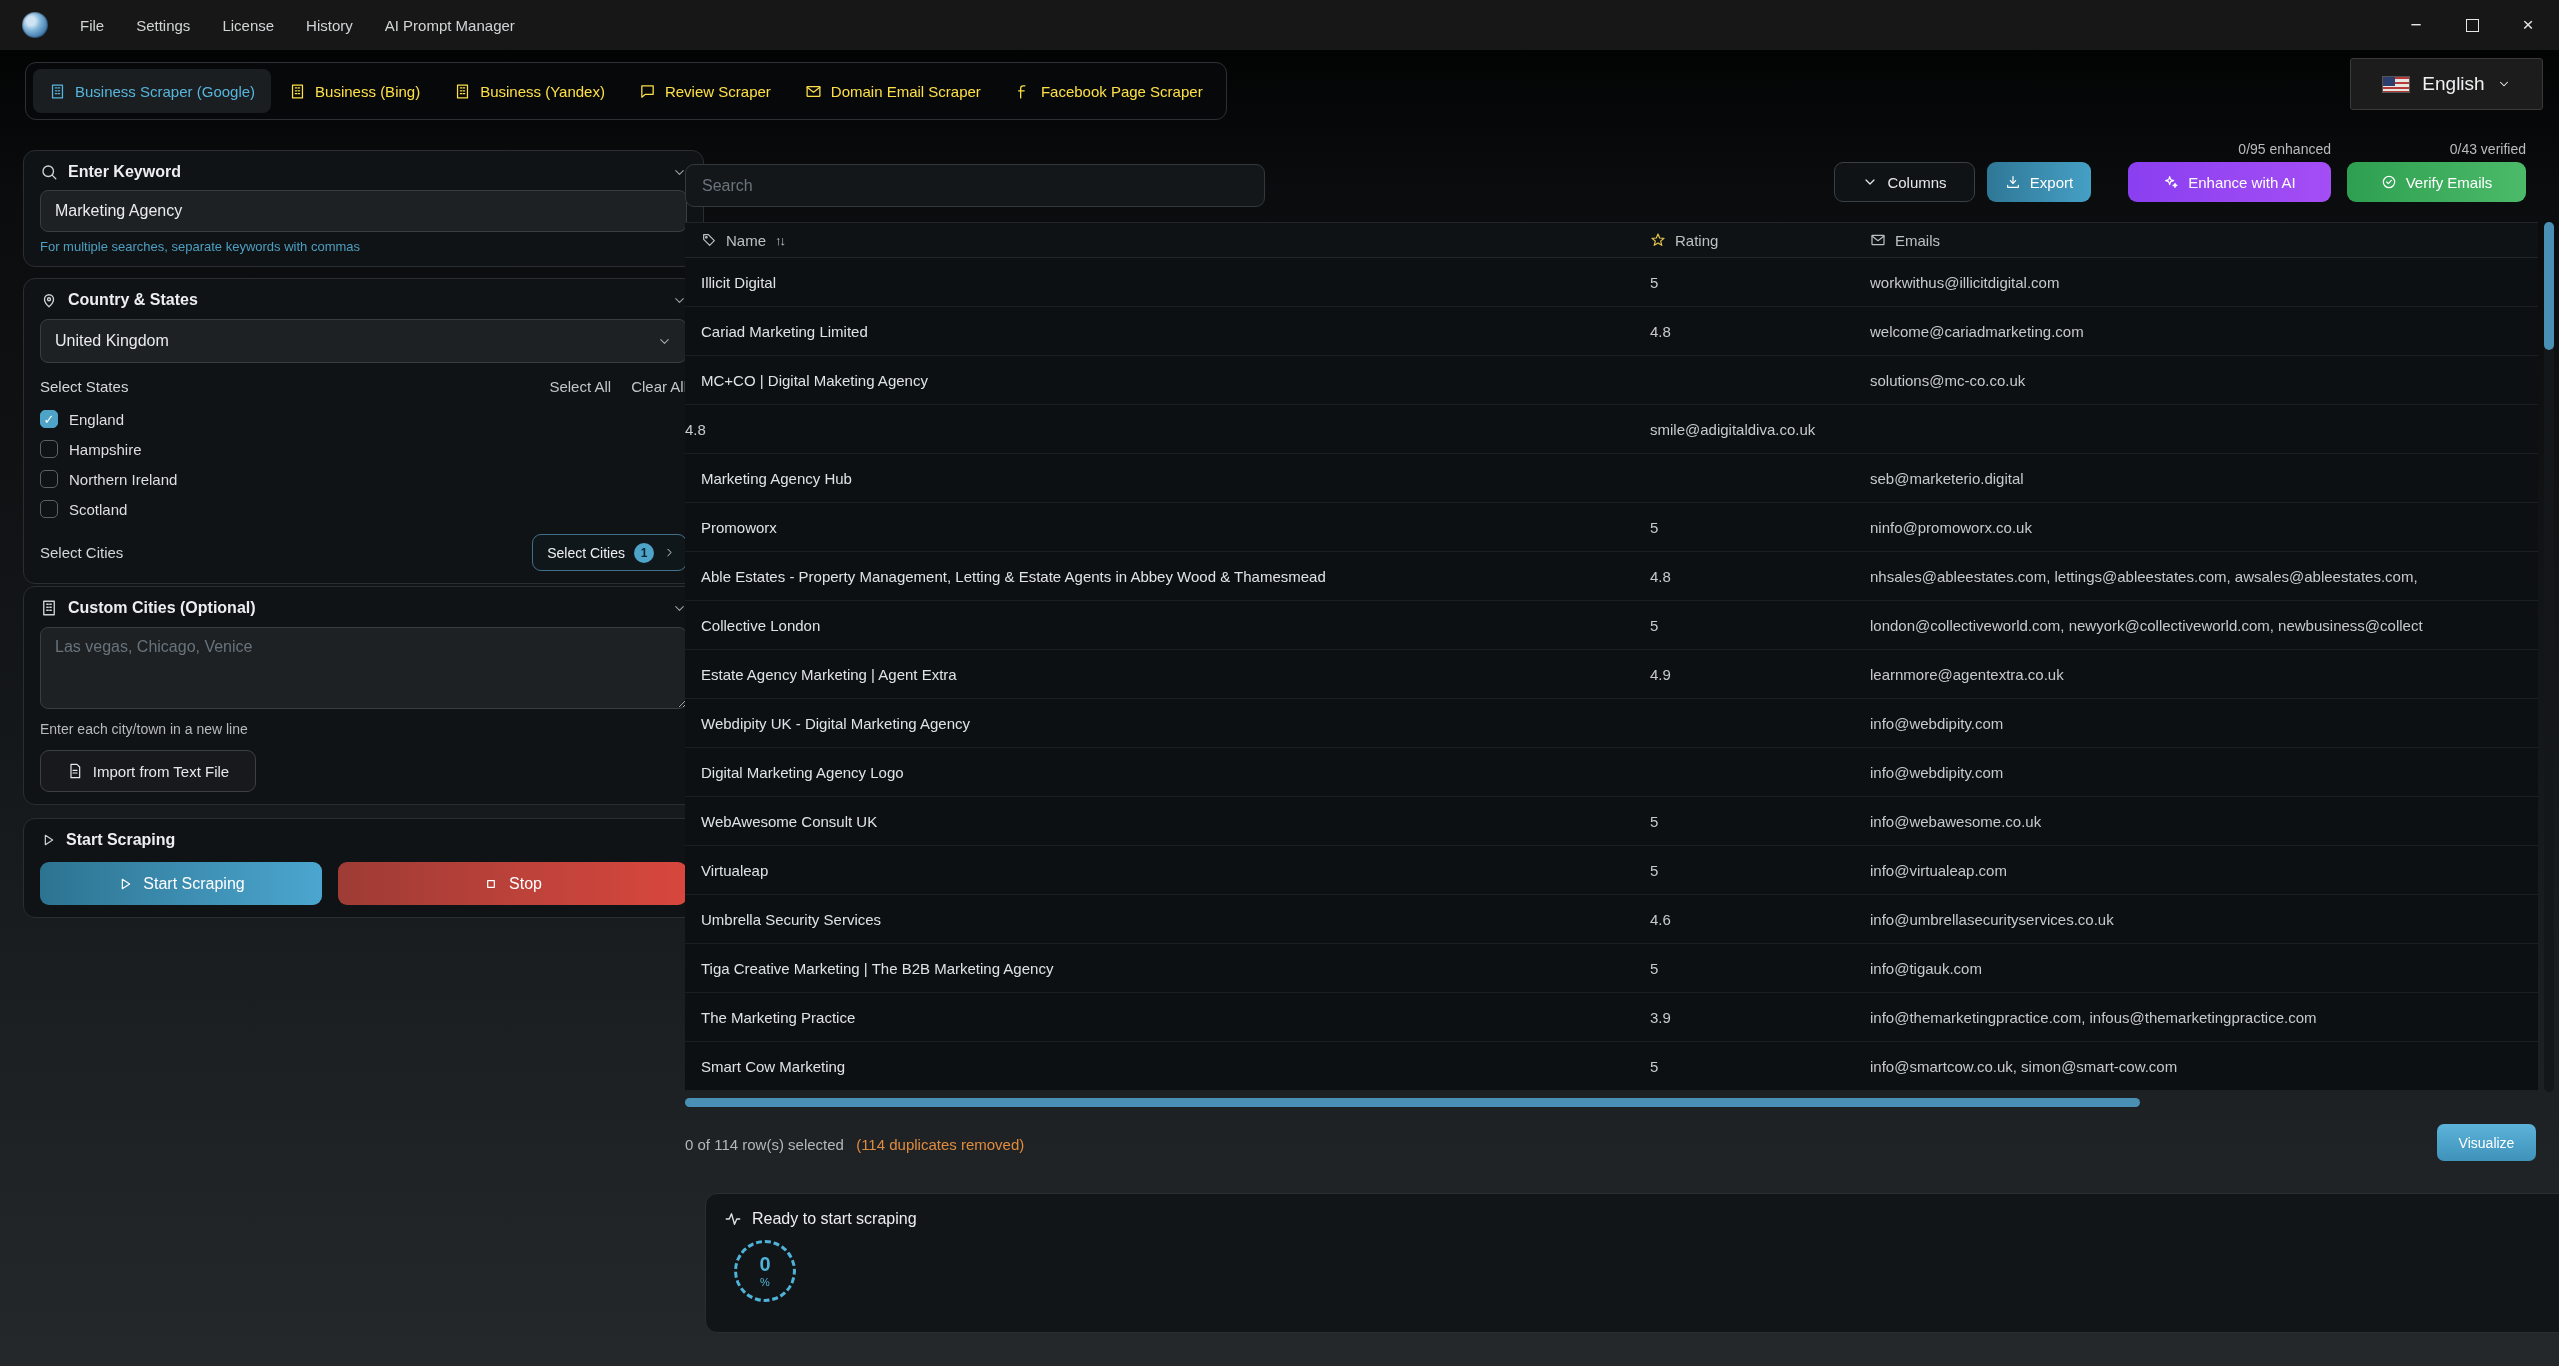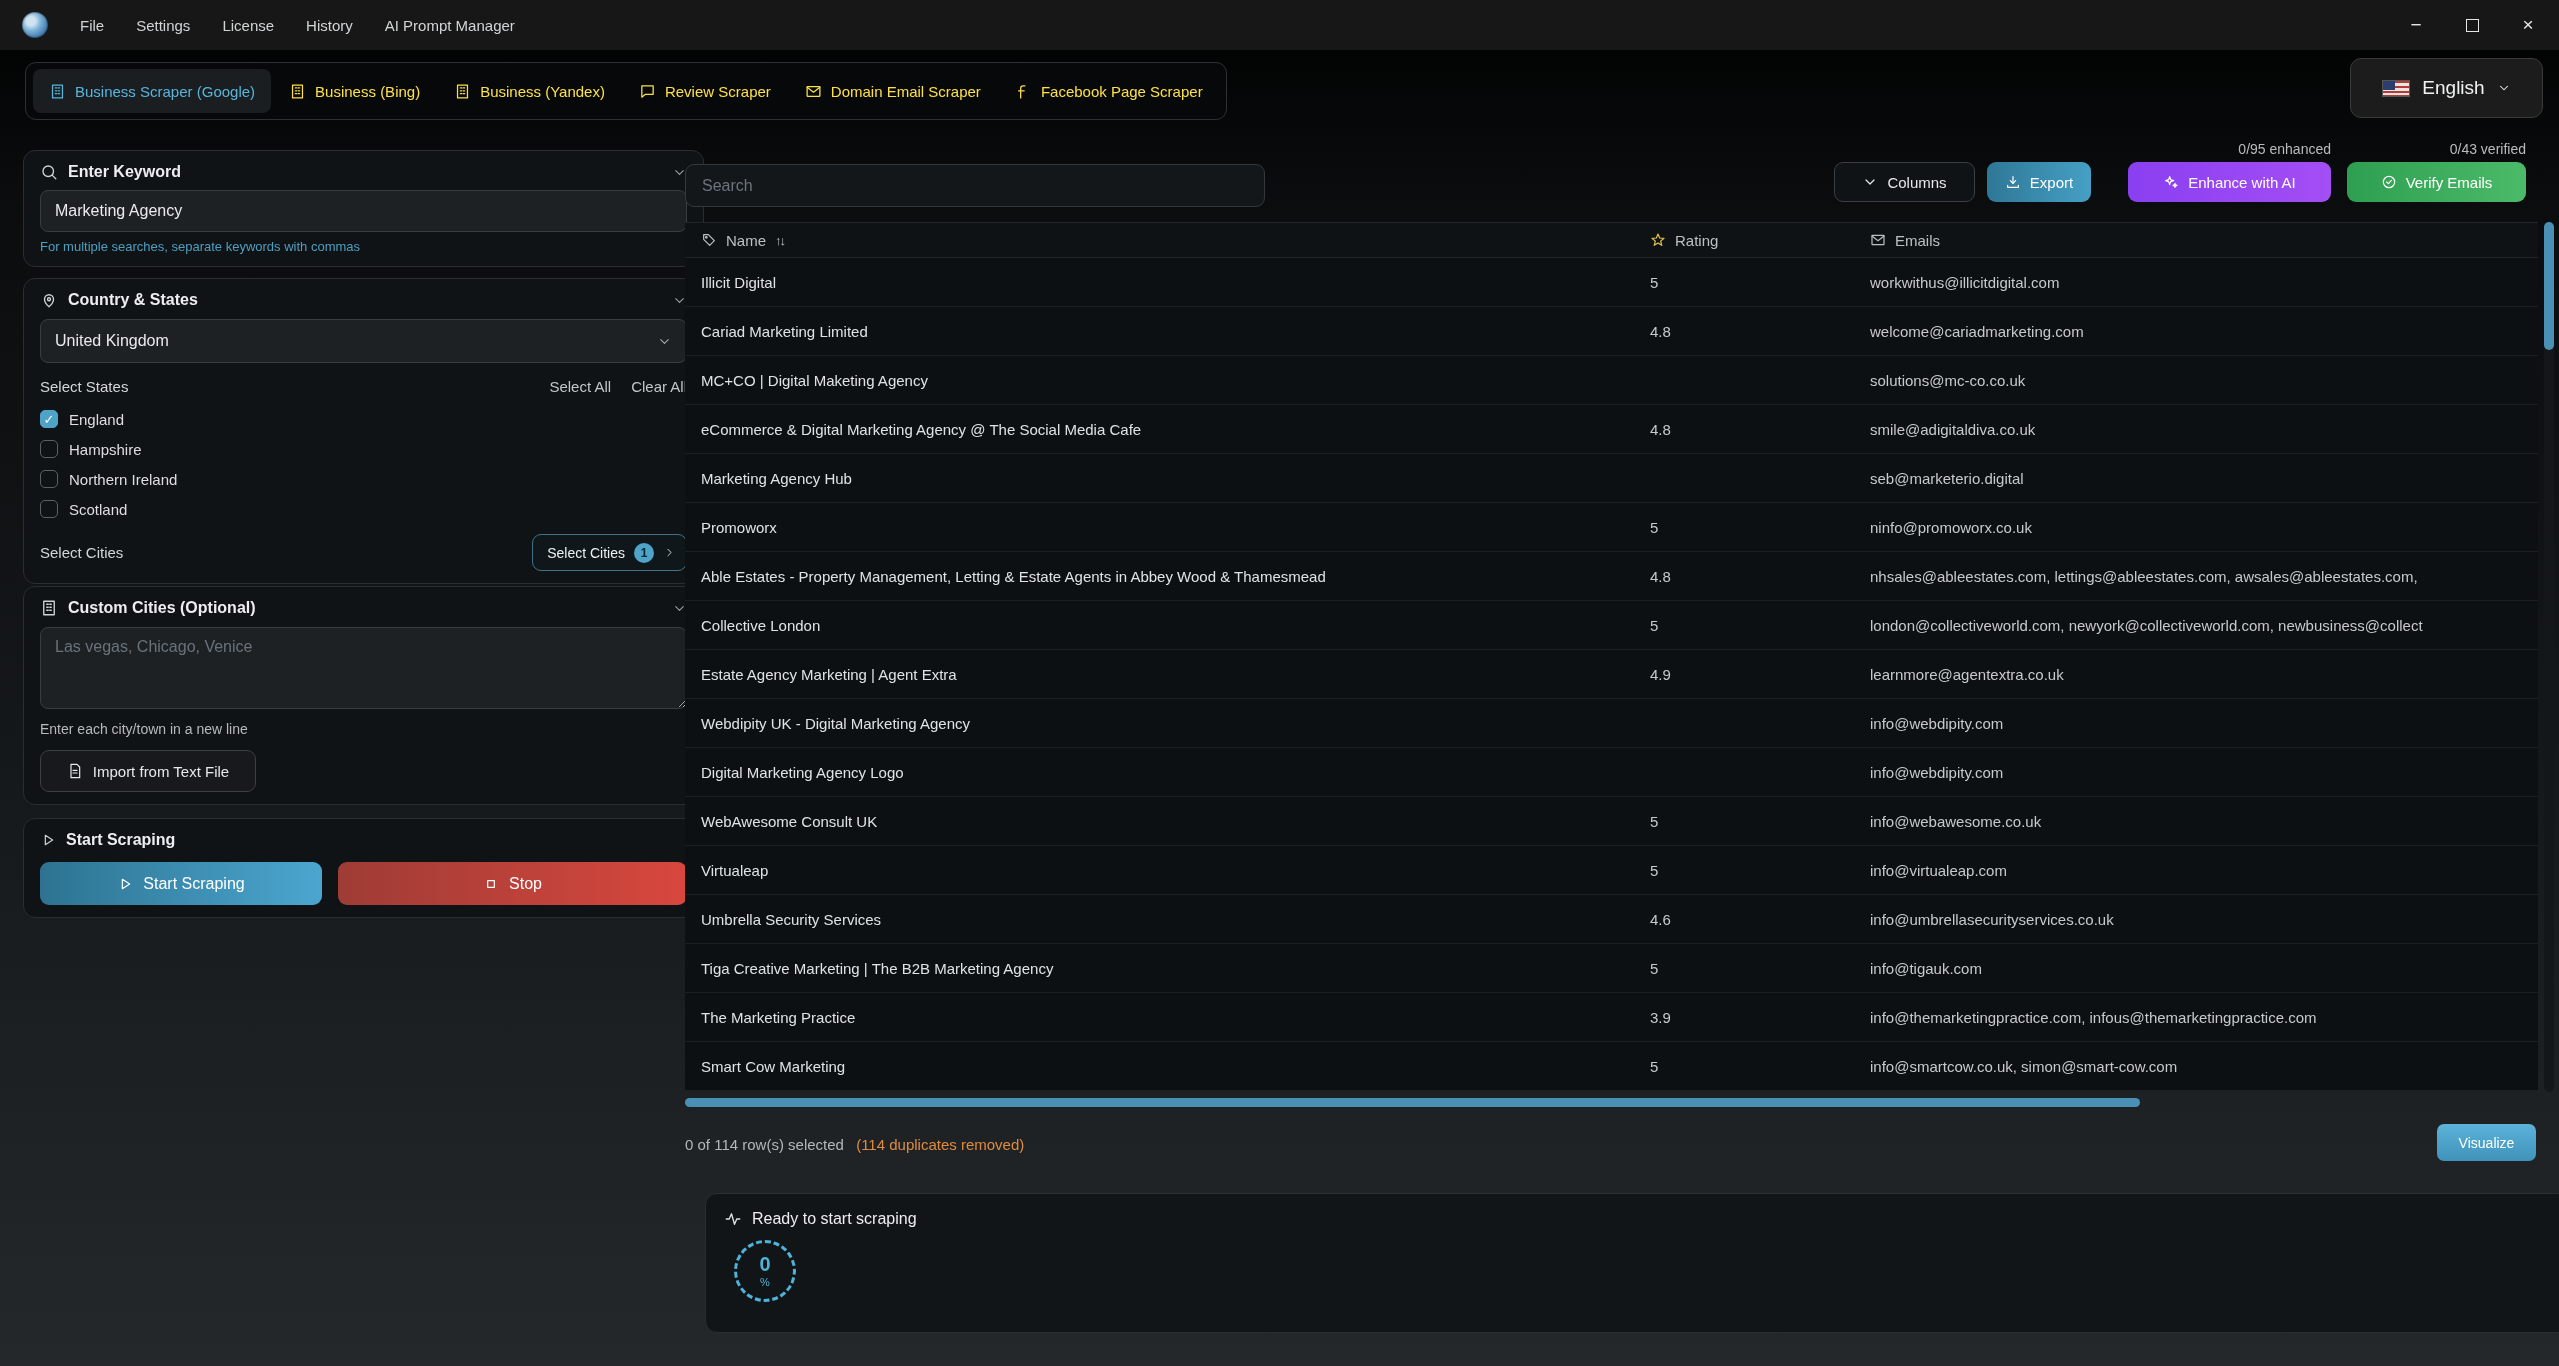--- a/index.html
+++ b/index.html
@@ -23,21 +23,21 @@
   .wc { width:26px; height:26px; display:flex; align-items:center; justify-content:center; font-size:19px; }
   .wc-max { }
   .wc-max .box { width:13px; height:13px; border:1.5px solid #e4e6e8; }
 
   
   .tabrow { position:absolute; left:0; top:50px; width:2559px; height:82px; }
   .tabs-wrap { position:absolute; left:25px; top:12px; height:58px; border:1px solid #2e3134; border-radius:11px; background:#070809; display:flex; align-items:center; padding:0 7px; gap:2px; }
   .tab { display:flex; align-items:center; gap:9px; padding:0 16px; height:44px; border-radius:8px; font-size:15px; color:#fde047; cursor:pointer; white-space:nowrap; }
   .tab.active { background:#1b1e20; color:#57b5dc; }
   .tab svg { width:17px; height:17px; }
-  .lang-btn { position:absolute; right:16px; top:8px; width:193px; height:60px; background:#1c1c1c; border:1px solid #3a3a3a; border-radius:11px; display:flex; align-items:center; justify-content:center; gap:12px; font-size:19px; color:#f0f1f2; cursor:pointer; }
+  .lang-btn { position:absolute; right:16px; top:8px; width:193px; height:52px; background:#1c1c1c; border:1px solid #3a3a3a; border-radius:3px; display:flex; align-items:center; justify-content:center; gap:12px; font-size:19px; color:#f0f1f2; cursor:pointer; }
   .flag { width:28px; height:17px; position:relative; background:repeating-linear-gradient(180deg,#b53a37 0 2.4px,#e8e4e0 2.4px 4.8px); border:1px solid #555; }
   .flag::after { content:""; position:absolute; left:0; top:0; width:12px; height:9px; background:#2c3e6b; }
   .lang-btn .chev { width:14px; height:14px; }
 
   
   .card { position:absolute; left:23px; width:681px; background:#101315; border:1px solid #2a2e31; border-radius:12px; padding:12px 16px; }
   .card-head { display:flex; align-items:center; gap:10px; font-size:16px; font-weight:bold; color:#eceeef; }
   .card-head svg { width:18px; height:18px; color:#cfd2d4; }
   .card-head .chev { margin-left:auto; width:15px; height:15px; color:#9aa0a4; }
   .ctl { background:#1d2124; border:1px solid #383d41; border-radius:8px; color:#e9ebec; }
@@ -391,21 +391,20 @@
       <div class="td-name">Cariad Marketing Limited</div>
       <div class="td-rating">4.8</div>
       <div class="td-emails">welcome@cariadmarketing.com</div>
     </div>
     <div class="trow">
       <div class="td-name">MC+CO | Digital Maketing Agency</div>
       <div class="td-rating"></div>
       <div class="td-emails">solutions@mc-co.co.uk</div>
     </div>
     <div class="trow">
-      <div class="td-name">eCommerce &amp; Digital Marketing Agency @ The Social Media Cafe</div>
       <div class="td-rating">4.8</div>
       <div class="td-emails">smile@adigitaldiva.co.uk</div>
     </div>
     <div class="trow">
       <div class="td-name">Marketing Agency Hub</div>
       <div class="td-rating"></div>
       <div class="td-emails">seb@marketerio.digital</div>
     </div>
     <div class="trow">
       <div class="td-name">Promoworx</div>

